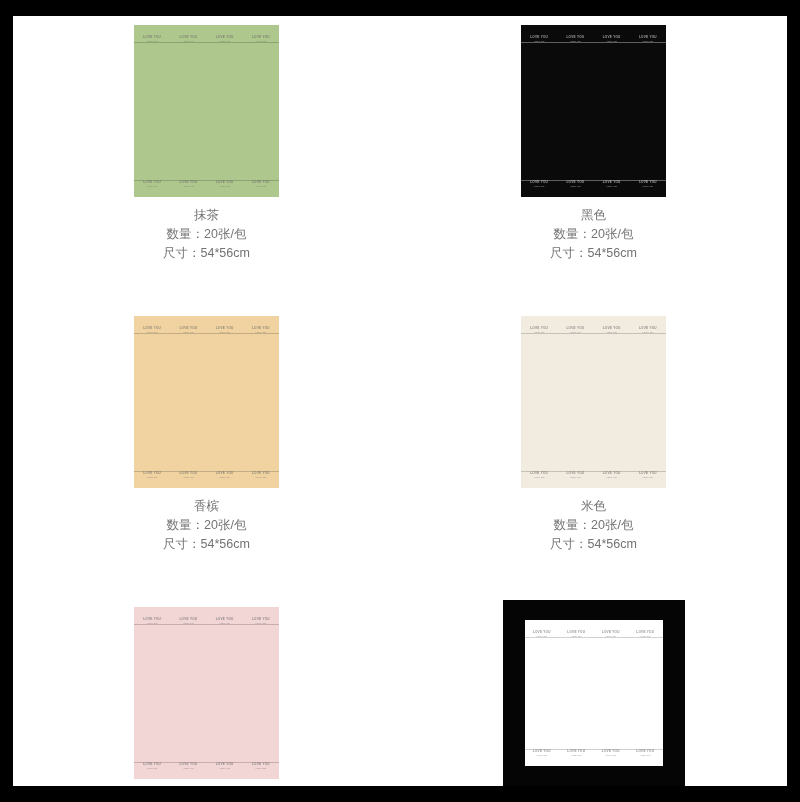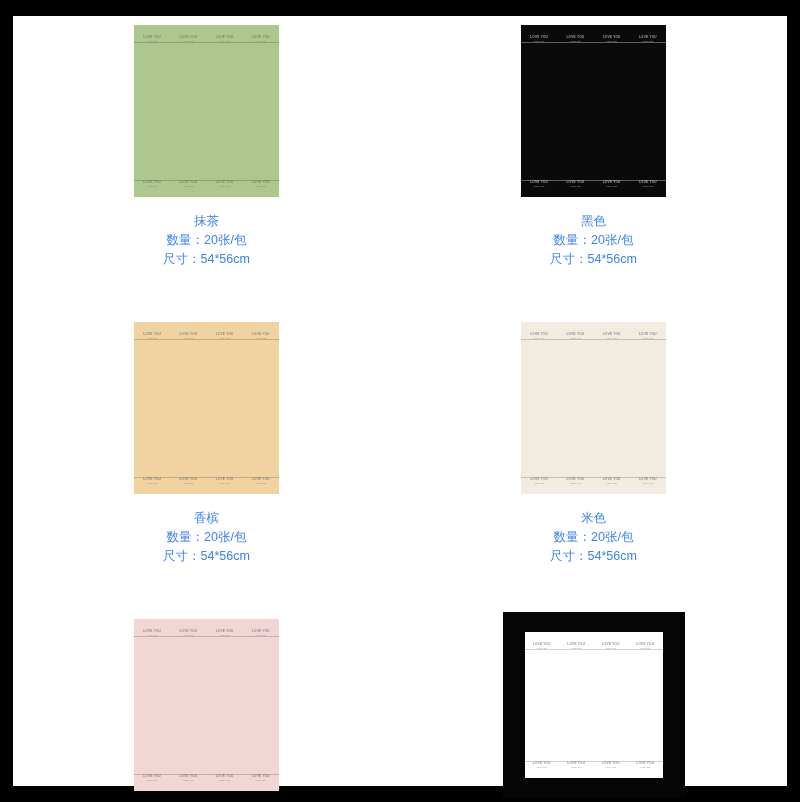--- a/index.html
+++ b/index.html
@@ -120,22 +120,22 @@
 
   
   .sheet.ink-light .band-top { border-bottom-color: rgba(255,255,255,0.35); }
   .sheet.ink-light .band-bottom { border-top-color: rgba(255,255,255,0.35); }
   .sheet.ink-light .mark { color: #d8d8d8; }
   .sheet.ink-dark .mark { color: #6b6b6b; }
 
   
   .caption {
     text-align: center;
-    color: #3b82f6;
-    margin-top: 6px;
+    color: #737373;
+    margin-top: 0;
   }
   .caption .c-name {
     font-size: 12.5px;
     line-height: 19px;
   }
   .caption .c-line {
     font-size: 12.5px;
     line-height: 19px;
     white-space: nowrap;
     text-align: center;

